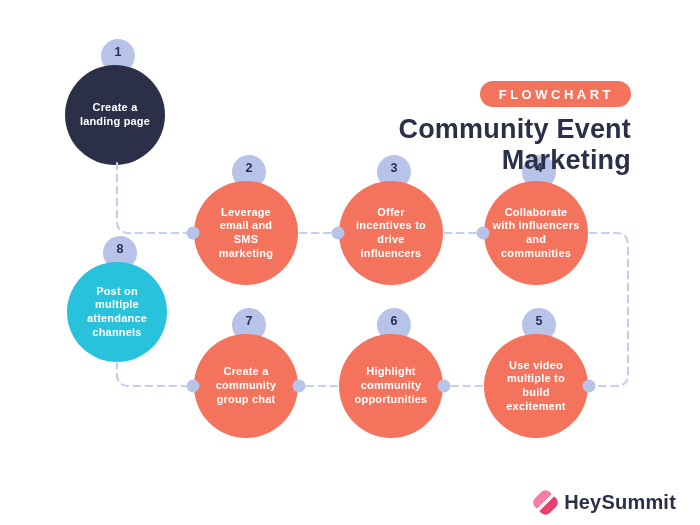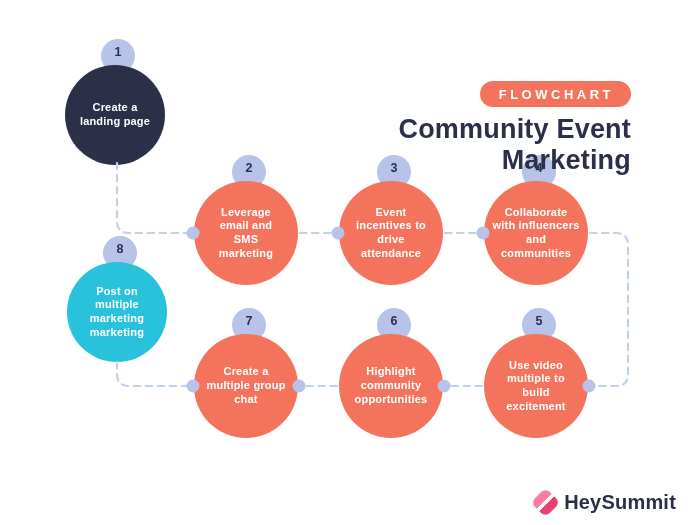--- a/index.html
+++ b/index.html
@@ -89,21 +89,21 @@
       </div>
     <div class="circle">
         <span class="label">Leverage email and SMS marketing</span>
       </div>
   </div>
   <div class="node node-orange n3">
     <div class="badge">
         <span>3</span>
       </div>
     <div class="circle">
-        <span class="label">Event incentives to drive attendance</span>
+        <span class="label">Offer incentives to drive influencers</span>
       </div>
   </div>
   <div class="node node-orange n4">
     <div class="badge">
         <span>4</span>
       </div>
     <div class="circle">
         <span class="label">Collaborate with influencers and communities</span>
       </div>
   </div>
@@ -121,29 +121,29 @@
       </div>
     <div class="circle">
         <span class="label">Highlight community opportunities</span>
       </div>
   </div>
   <div class="node node-orange n7">
     <div class="badge">
         <span>7</span>
       </div>
     <div class="circle">
-        <span class="label">Create a multiple group chat</span>
+        <span class="label">Create a community group chat</span>
       </div>
   </div>
   <div class="node node-cyan n8">
     <div class="badge">
         <span>8</span>
       </div>
     <div class="circle">
-        <span class="label">Post on multiple marketing marketing</span>
+        <span class="label">Post on multiple attendance channels</span>
       </div>
   </div>
 
   <div class="brand">
     <div class="logo-mark"></div>
     <div class="brand-name">HeySummit</div>
   </div>
 
 </div>
 

